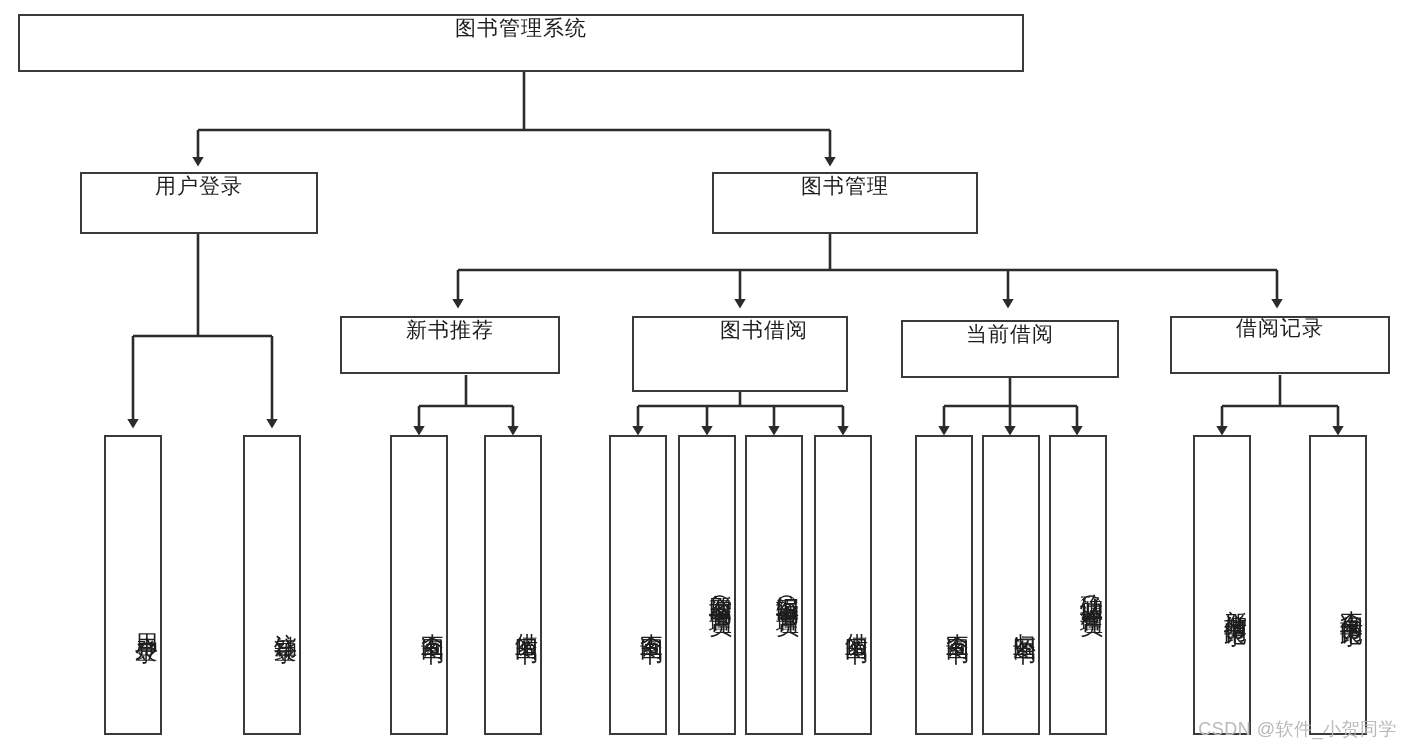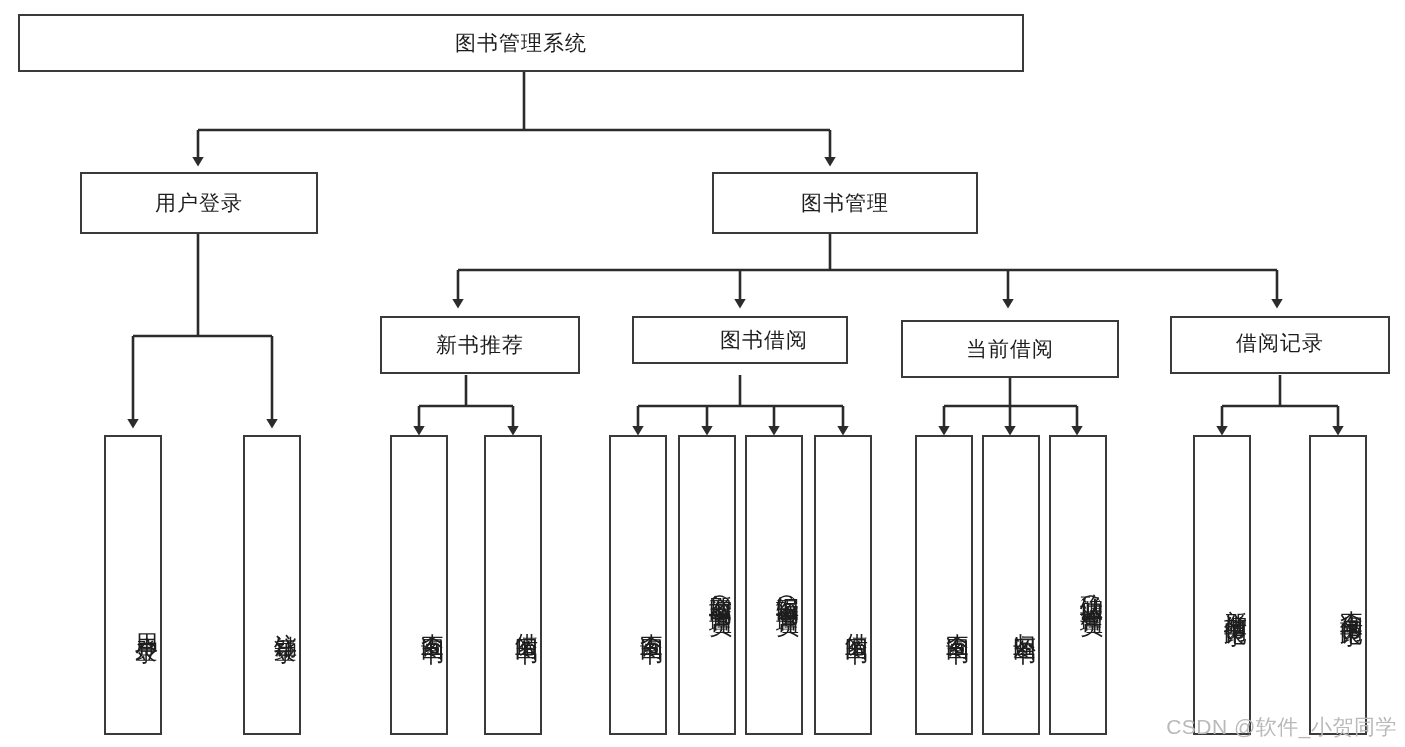--- a/index.html
+++ b/index.html
@@ -19,21 +19,20 @@
     left:0;top:0;
     width:1405px;height:747px;
     pointer-events:none;
   }
   .node{
     position:absolute;
     box-sizing:border-box;
     background:#ffffff;
     border:2px solid #3a3a3a;
     display:flex;
-    align-items:center;
     justify-content:center;
     color:#1d1d1d;
     line-height:1.18;
   }
   .node.h{
     font-size:21px;
     letter-spacing:1px;
     white-space:nowrap;
   }
   .node.v{
@@ -45,21 +44,21 @@
     align-items:flex-start;
     justify-content:center;
   }
   .node.v.tall{
     align-items:flex-start;
   }
   .watermark{
     position:absolute;
     right:8px;
     bottom:6px;
-    font-size:21px;
+    font-size:18px;
     color:#b9b9b9;
     letter-spacing:.5px;
     white-space:nowrap;
   }
 </style>
 </head>
 <body>
 
 <div id="stage">
 
@@ -117,24 +116,24 @@
     <span>图书管理系统</span>
   </div>
 
   <div class="node h" style="left:80px;top:172px;width:238px;height:62px;">
     <span>用户登录</span>
   </div>
   <div class="node h" style="left:712px;top:172px;width:266px;height:62px;">
     <span>图书管理</span>
   </div>
 
-  <div class="node h" style="left:380px;top:316px;width:200px;height:58px;">
+  <div class="node h" style="left:340px;top:316px;width:220px;height:58px;">
     <span>新书推荐</span>
   </div>
-  <div class="node h" style="left:632px;top:316px;width:216px;height:48px;padding-left:48px;">
+  <div class="node h" style="left:632px;top:316px;width:216px;height:76px;padding-left:48px;">
     <span>图书借阅</span>
   </div>
   <div class="node h" style="left:901px;top:320px;width:218px;height:58px;">
     <span>当前借阅</span>
   </div>
   <div class="node h" style="left:1170px;top:316px;width:220px;height:58px;font-family:Liberation Mono, monospace;">
     <span>借阅记录</span>
   </div>
 
   <div class="node v" style="left:104px;top:435px;width:58px;height:300px;padding-top:72px;">

